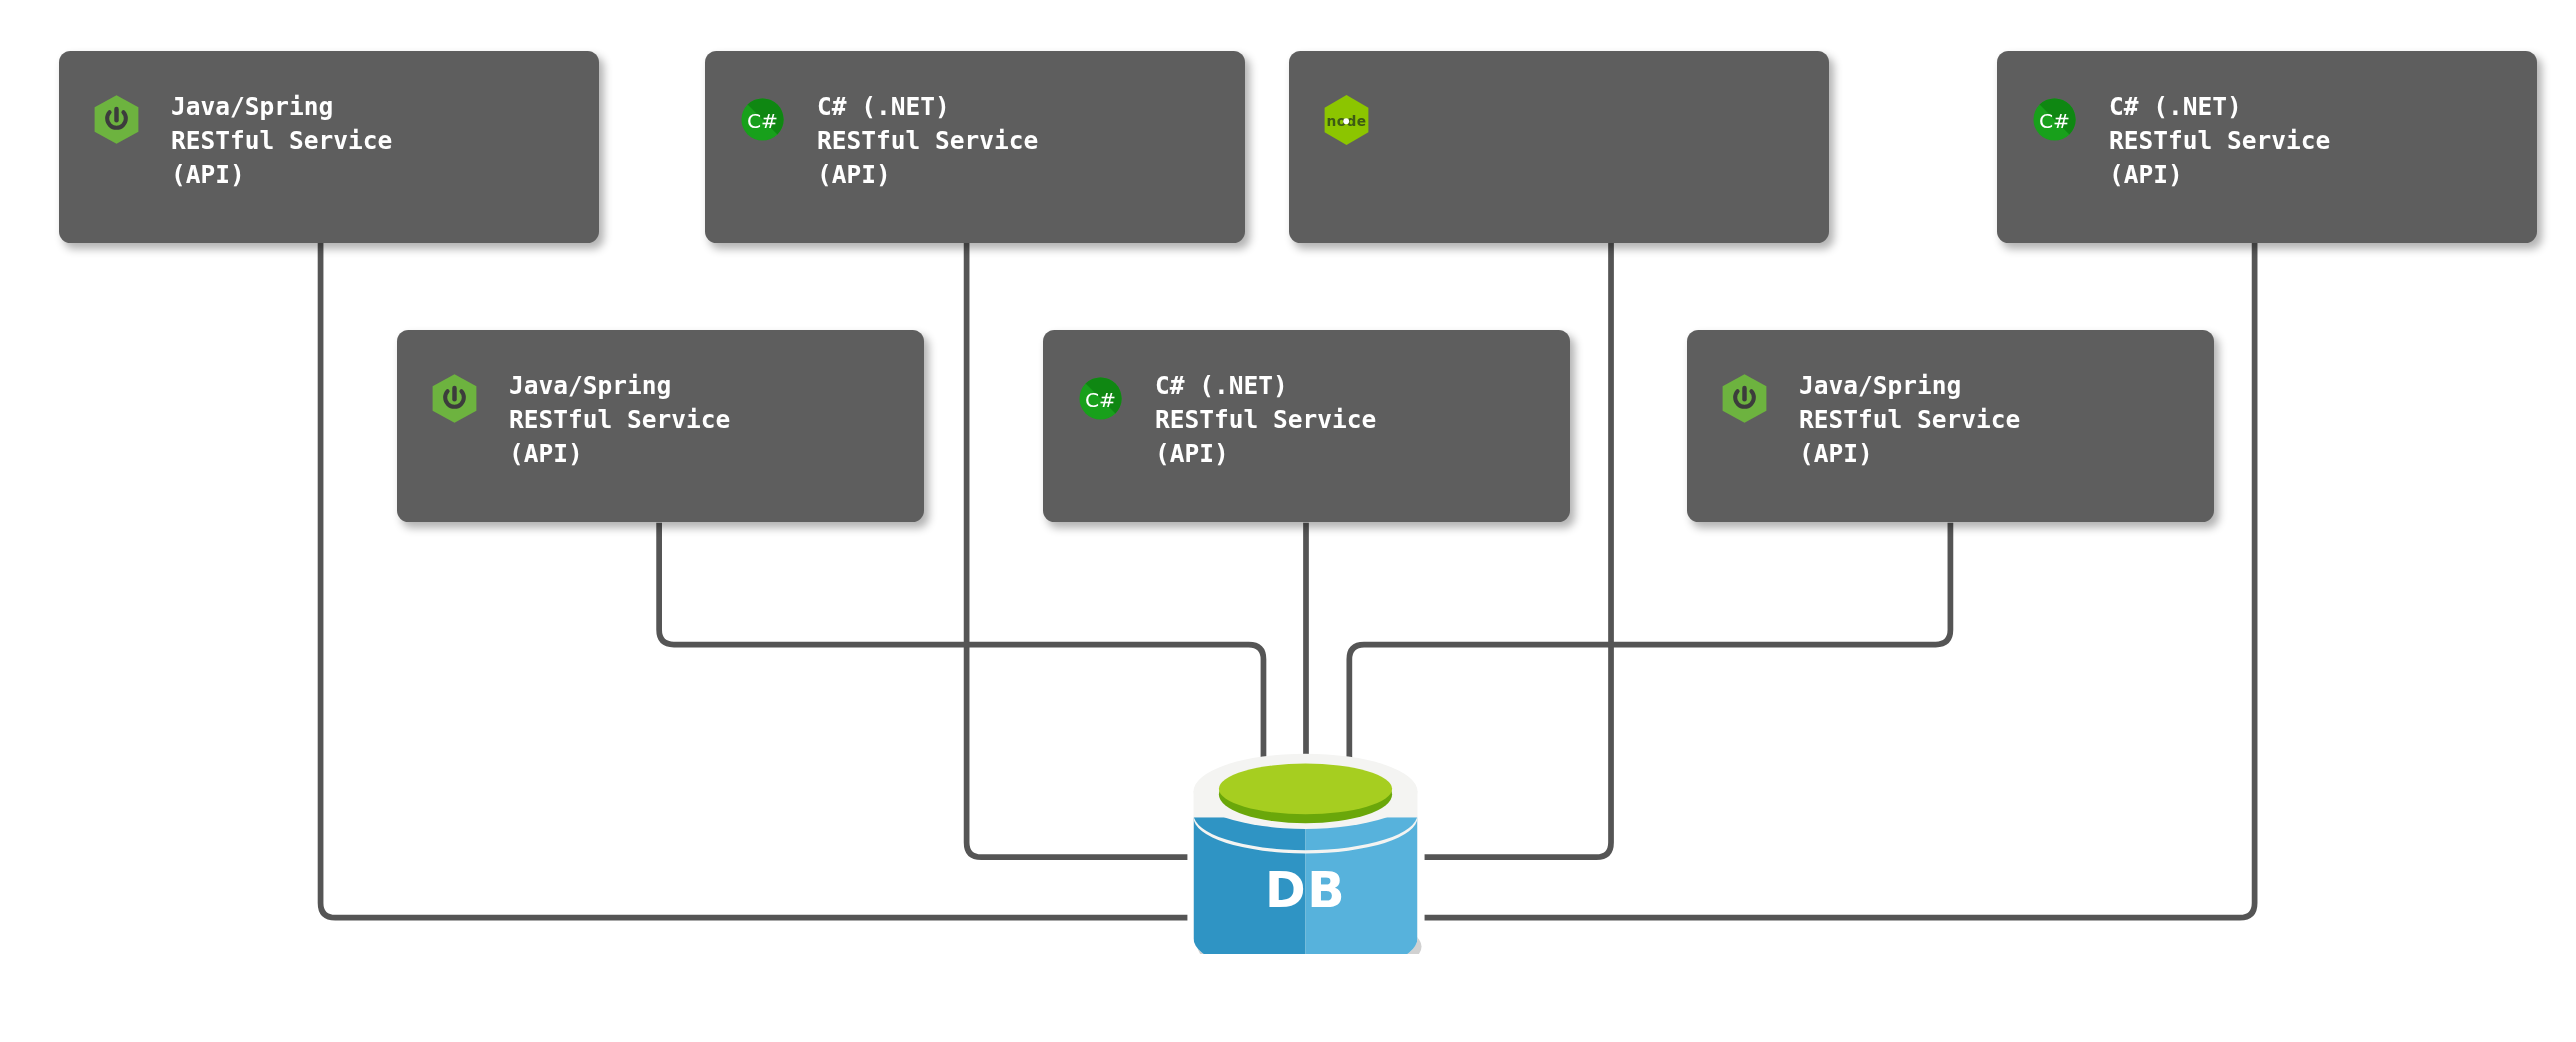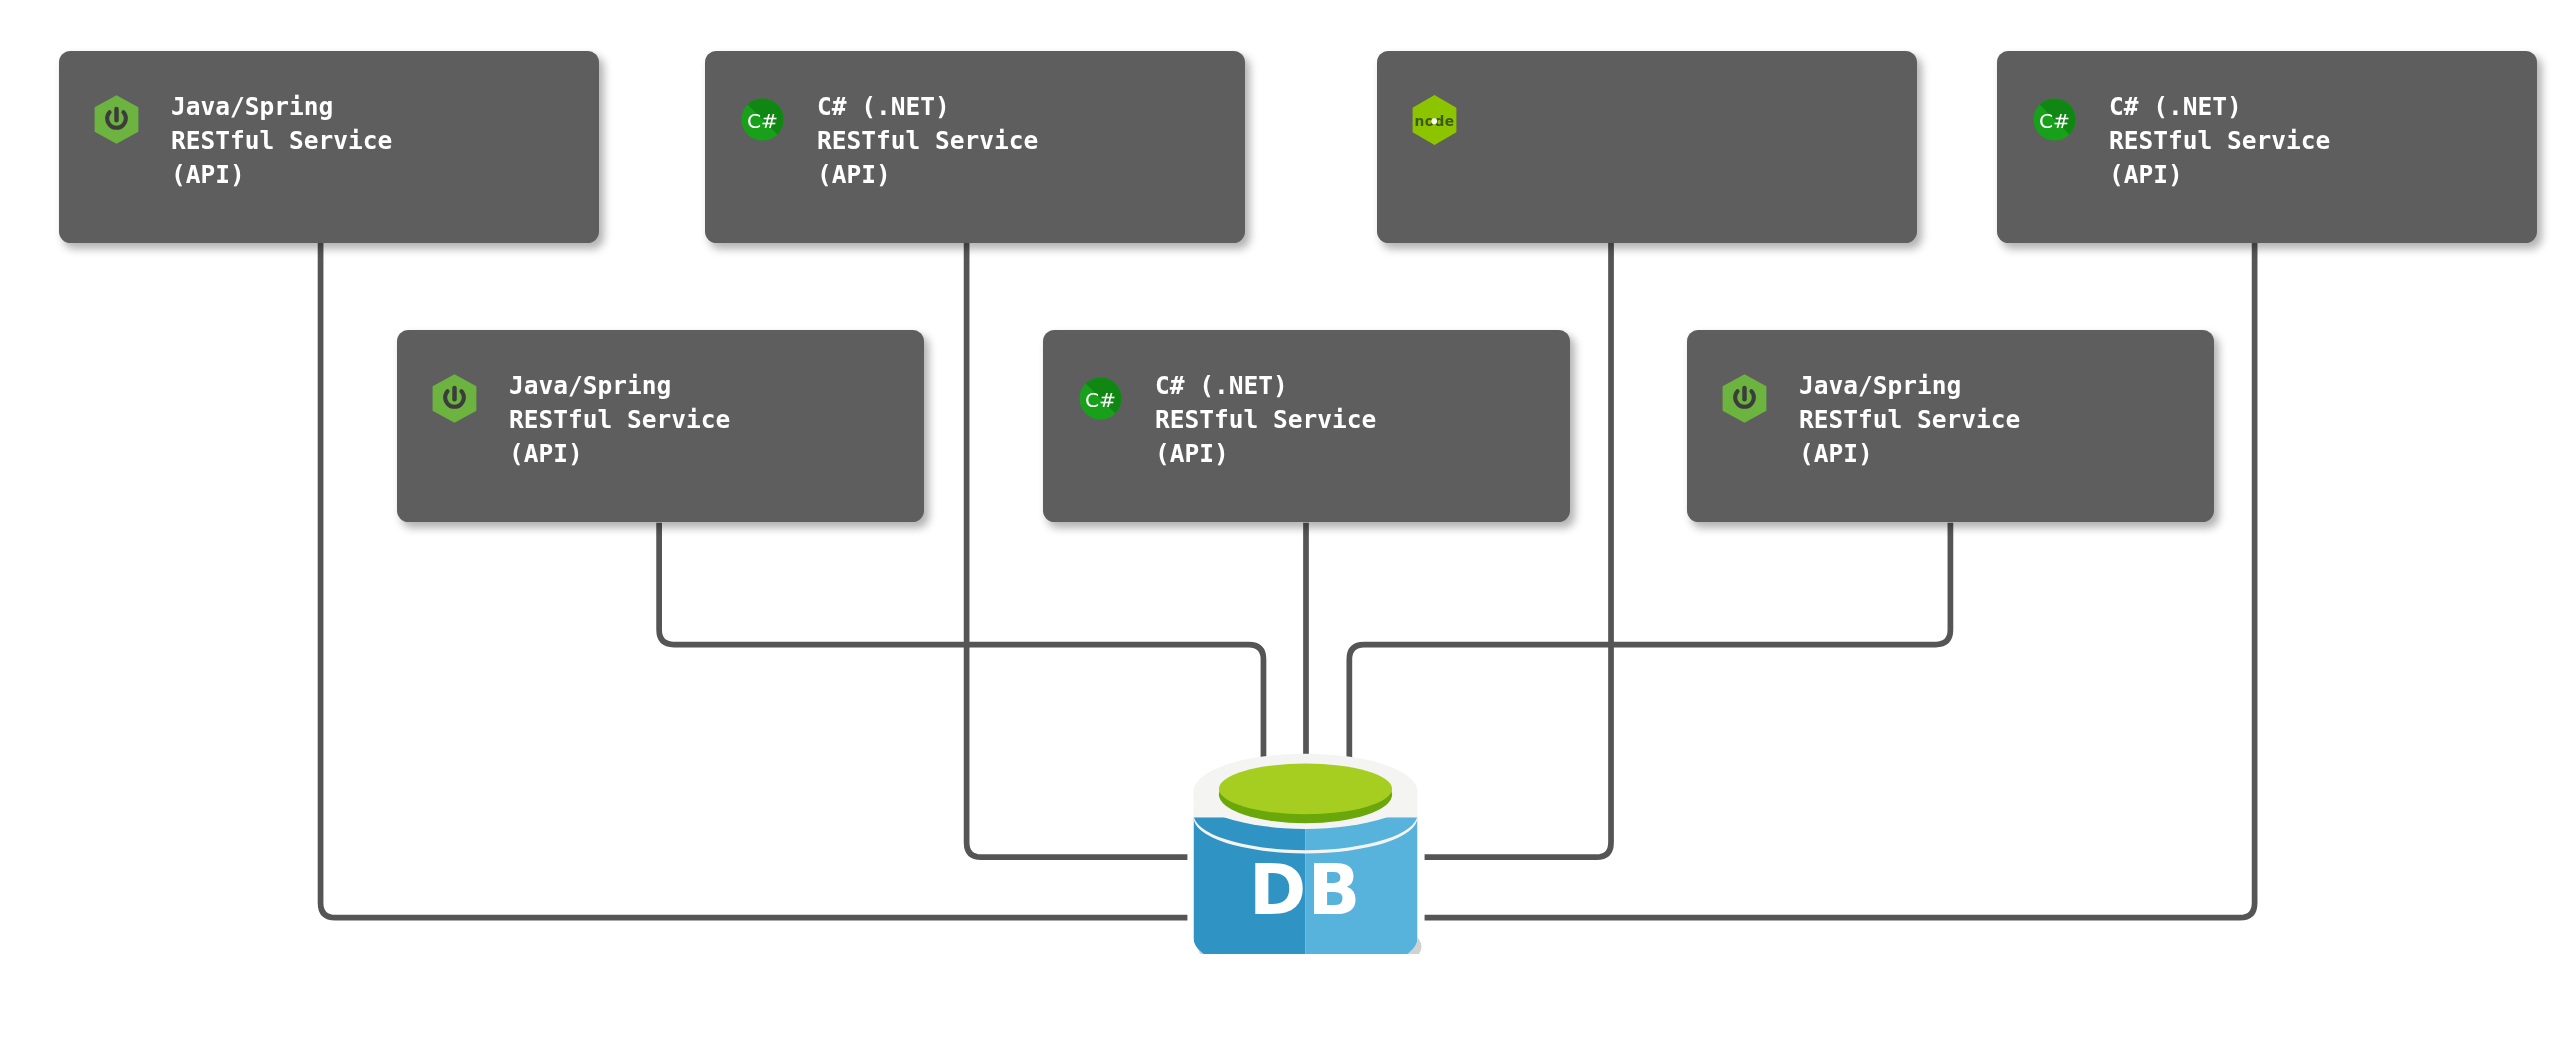--- a/index.html
+++ b/index.html
@@ -51,21 +51,21 @@
     line-height: 34px;
     white-space: pre;
     letter-spacing: 0px;
   }
   
   .row1 { width: 540px; height: 192px; top: 51px; }
   .row1 .svc-icon-wrap { margin: 43px 0 0 34px; }
   .row1 .svc-label { margin: 39px 0 0 31px; }
   #box-r1-1 { left: 59px; }
   #box-r1-2 { left: 705px; }
-  #box-r1-3 { left: 1377px; }
+  #box-r1-3 { left: 1289px; }
   #box-r1-4 { left: 1997px; }
 
   
   .row2 { width: 527px; height: 192px; top: 330px; }
   .row2 .svc-icon-wrap { margin: 43px 0 0 34px; }
   .row2 .svc-label { margin: 39px 0 0 31px; }
   #box-r2-1 { left: 397px; }
   #box-r2-2 { left: 1043px; }
   #box-r2-3 { left: 1687px; }
 
@@ -86,21 +86,21 @@
     left: 0;
     top: 0;
     width: 237px;
     height: 229px;
     display: flex;
     align-items: center;
     justify-content: center;
     color: #ffffff;
     font-family: "DejaVu Sans", "Liberation Sans", sans-serif;
     font-weight: bold;
-    font-size: 69px;
+    font-size: 49px;
     letter-spacing: 1.6px;
     padding-top: 47px;
     box-sizing: border-box;
     pointer-events: none;
   }
 </style>
 </head>
 <body>
 
 <div id="canvas">

